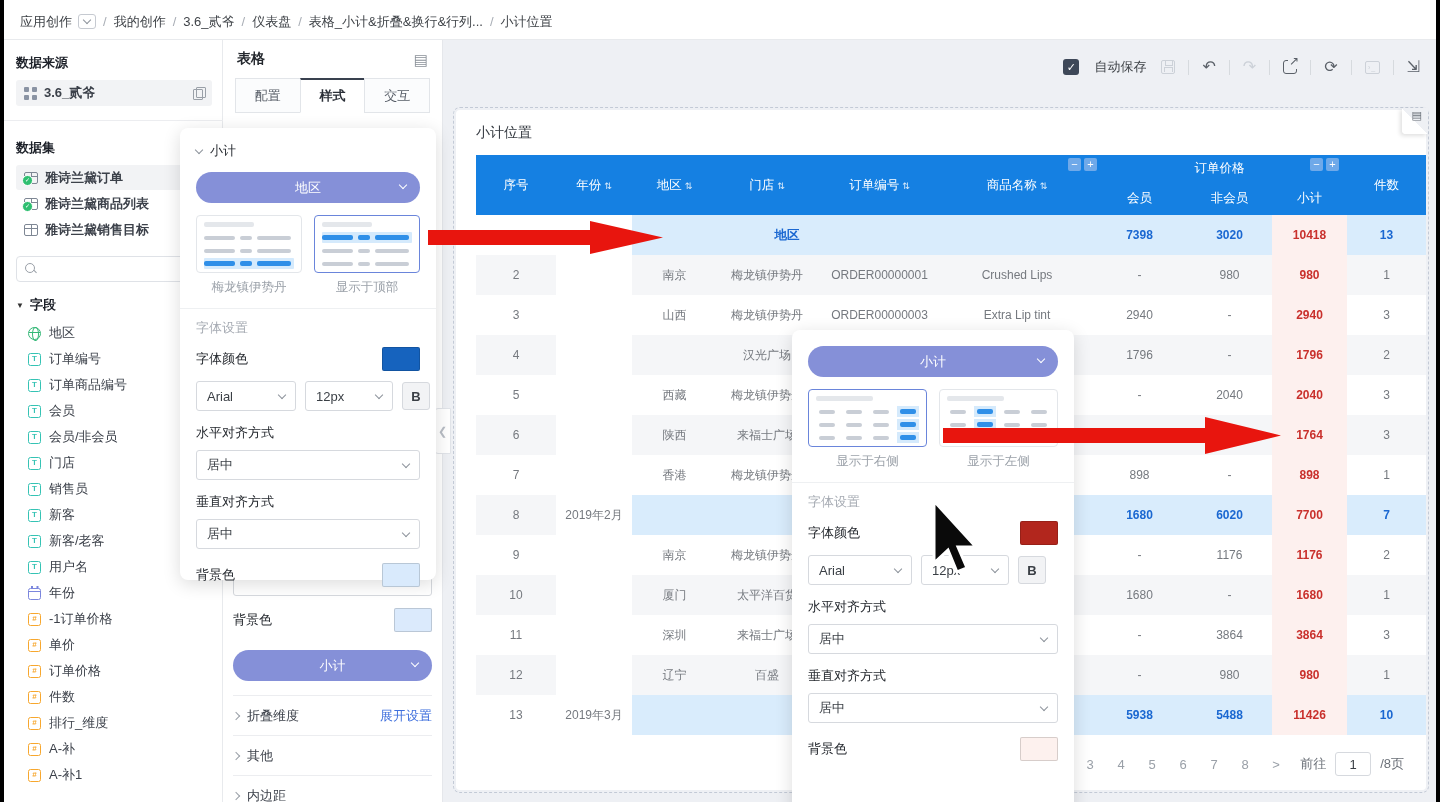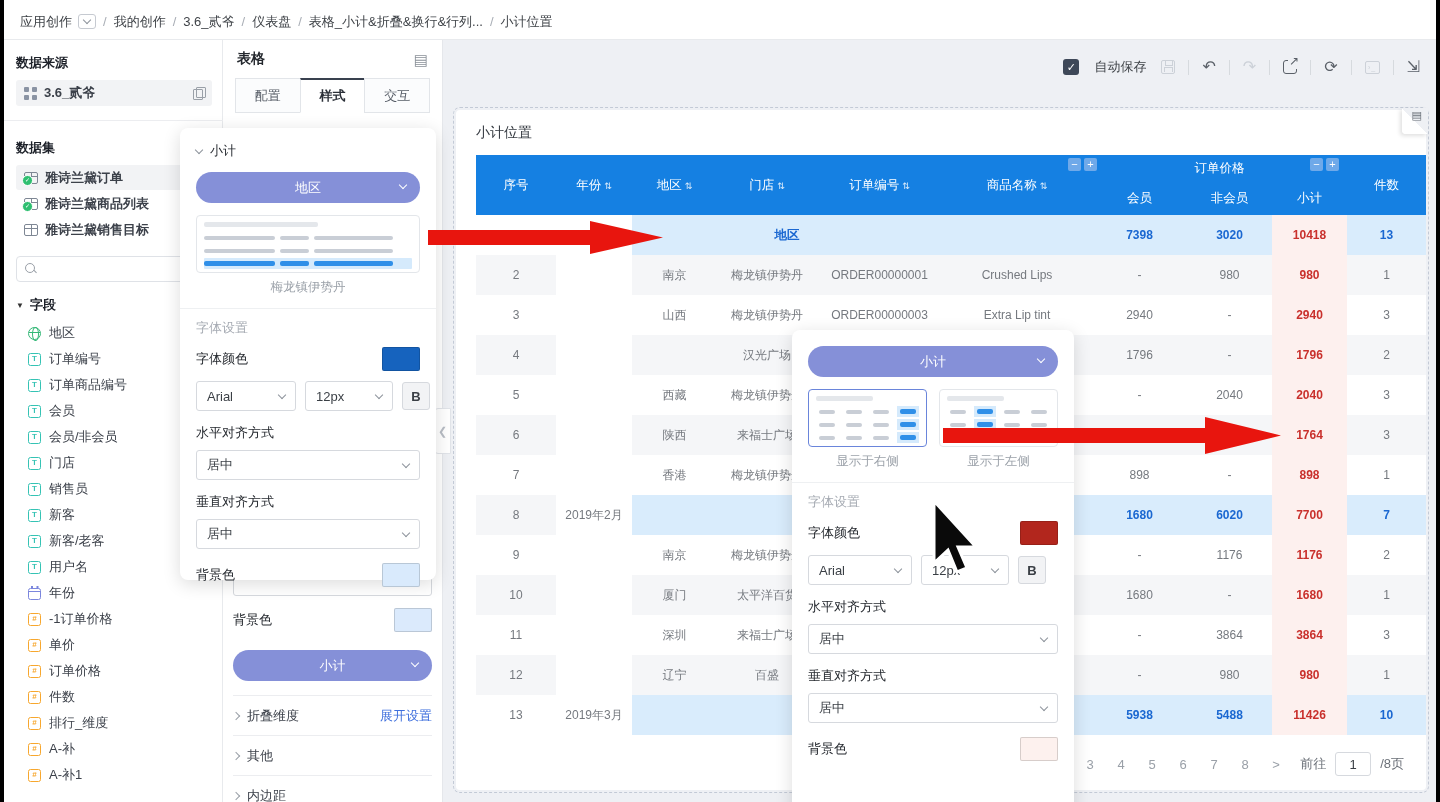--- a/index.html
+++ b/index.html
@@ -598,20 +598,41 @@
               <span class="dash" style="width: 38%;"></span>
             </div>
             <div class="mrow hl">
               <span class="dash b" style="width: 34%;"></span>
               <span class="dash b" style="width: 14%;"></span>
               <span class="dash b" style="width: 38%;"></span>
             </div>
           </div>
           <div class="thumb-lb">梅龙镇伊势丹</div>
         </div>
+        <div class="thumbcol">
+          <div class="thumb sel">
+            <div class="th-head"></div>
+            <div class="mrow hl">
+              <span class="dash b" style="width: 34%;"></span>
+              <span class="dash b" style="width: 14%;"></span>
+              <span class="dash b" style="width: 38%;"></span>
+            </div>
+            <div class="mrow">
+              <span class="dash" style="width: 34%;"></span>
+              <span class="dash" style="width: 14%;"></span>
+              <span class="dash" style="width: 38%;"></span>
+            </div>
+            <div class="mrow">
+              <span class="dash" style="width: 34%;"></span>
+              <span class="dash" style="width: 14%;"></span>
+              <span class="dash" style="width: 38%;"></span>
+            </div>
+          </div>
+          <div class="thumb-lb">显示于顶部</div>
+        </div>
       </div>
     <div class="pp-sep"></div>
     <div class="pp-sub">字体设置</div>
     <div class="pp-row">
       <span>字体颜色</span>
       <span class="swatch" id="sw-top-font" style="background: rgb(22, 99, 190);"></span>
     </div>
     <div class="fontrow">
       <div class="selbox sel-fam">
           <span>Arial</span>

